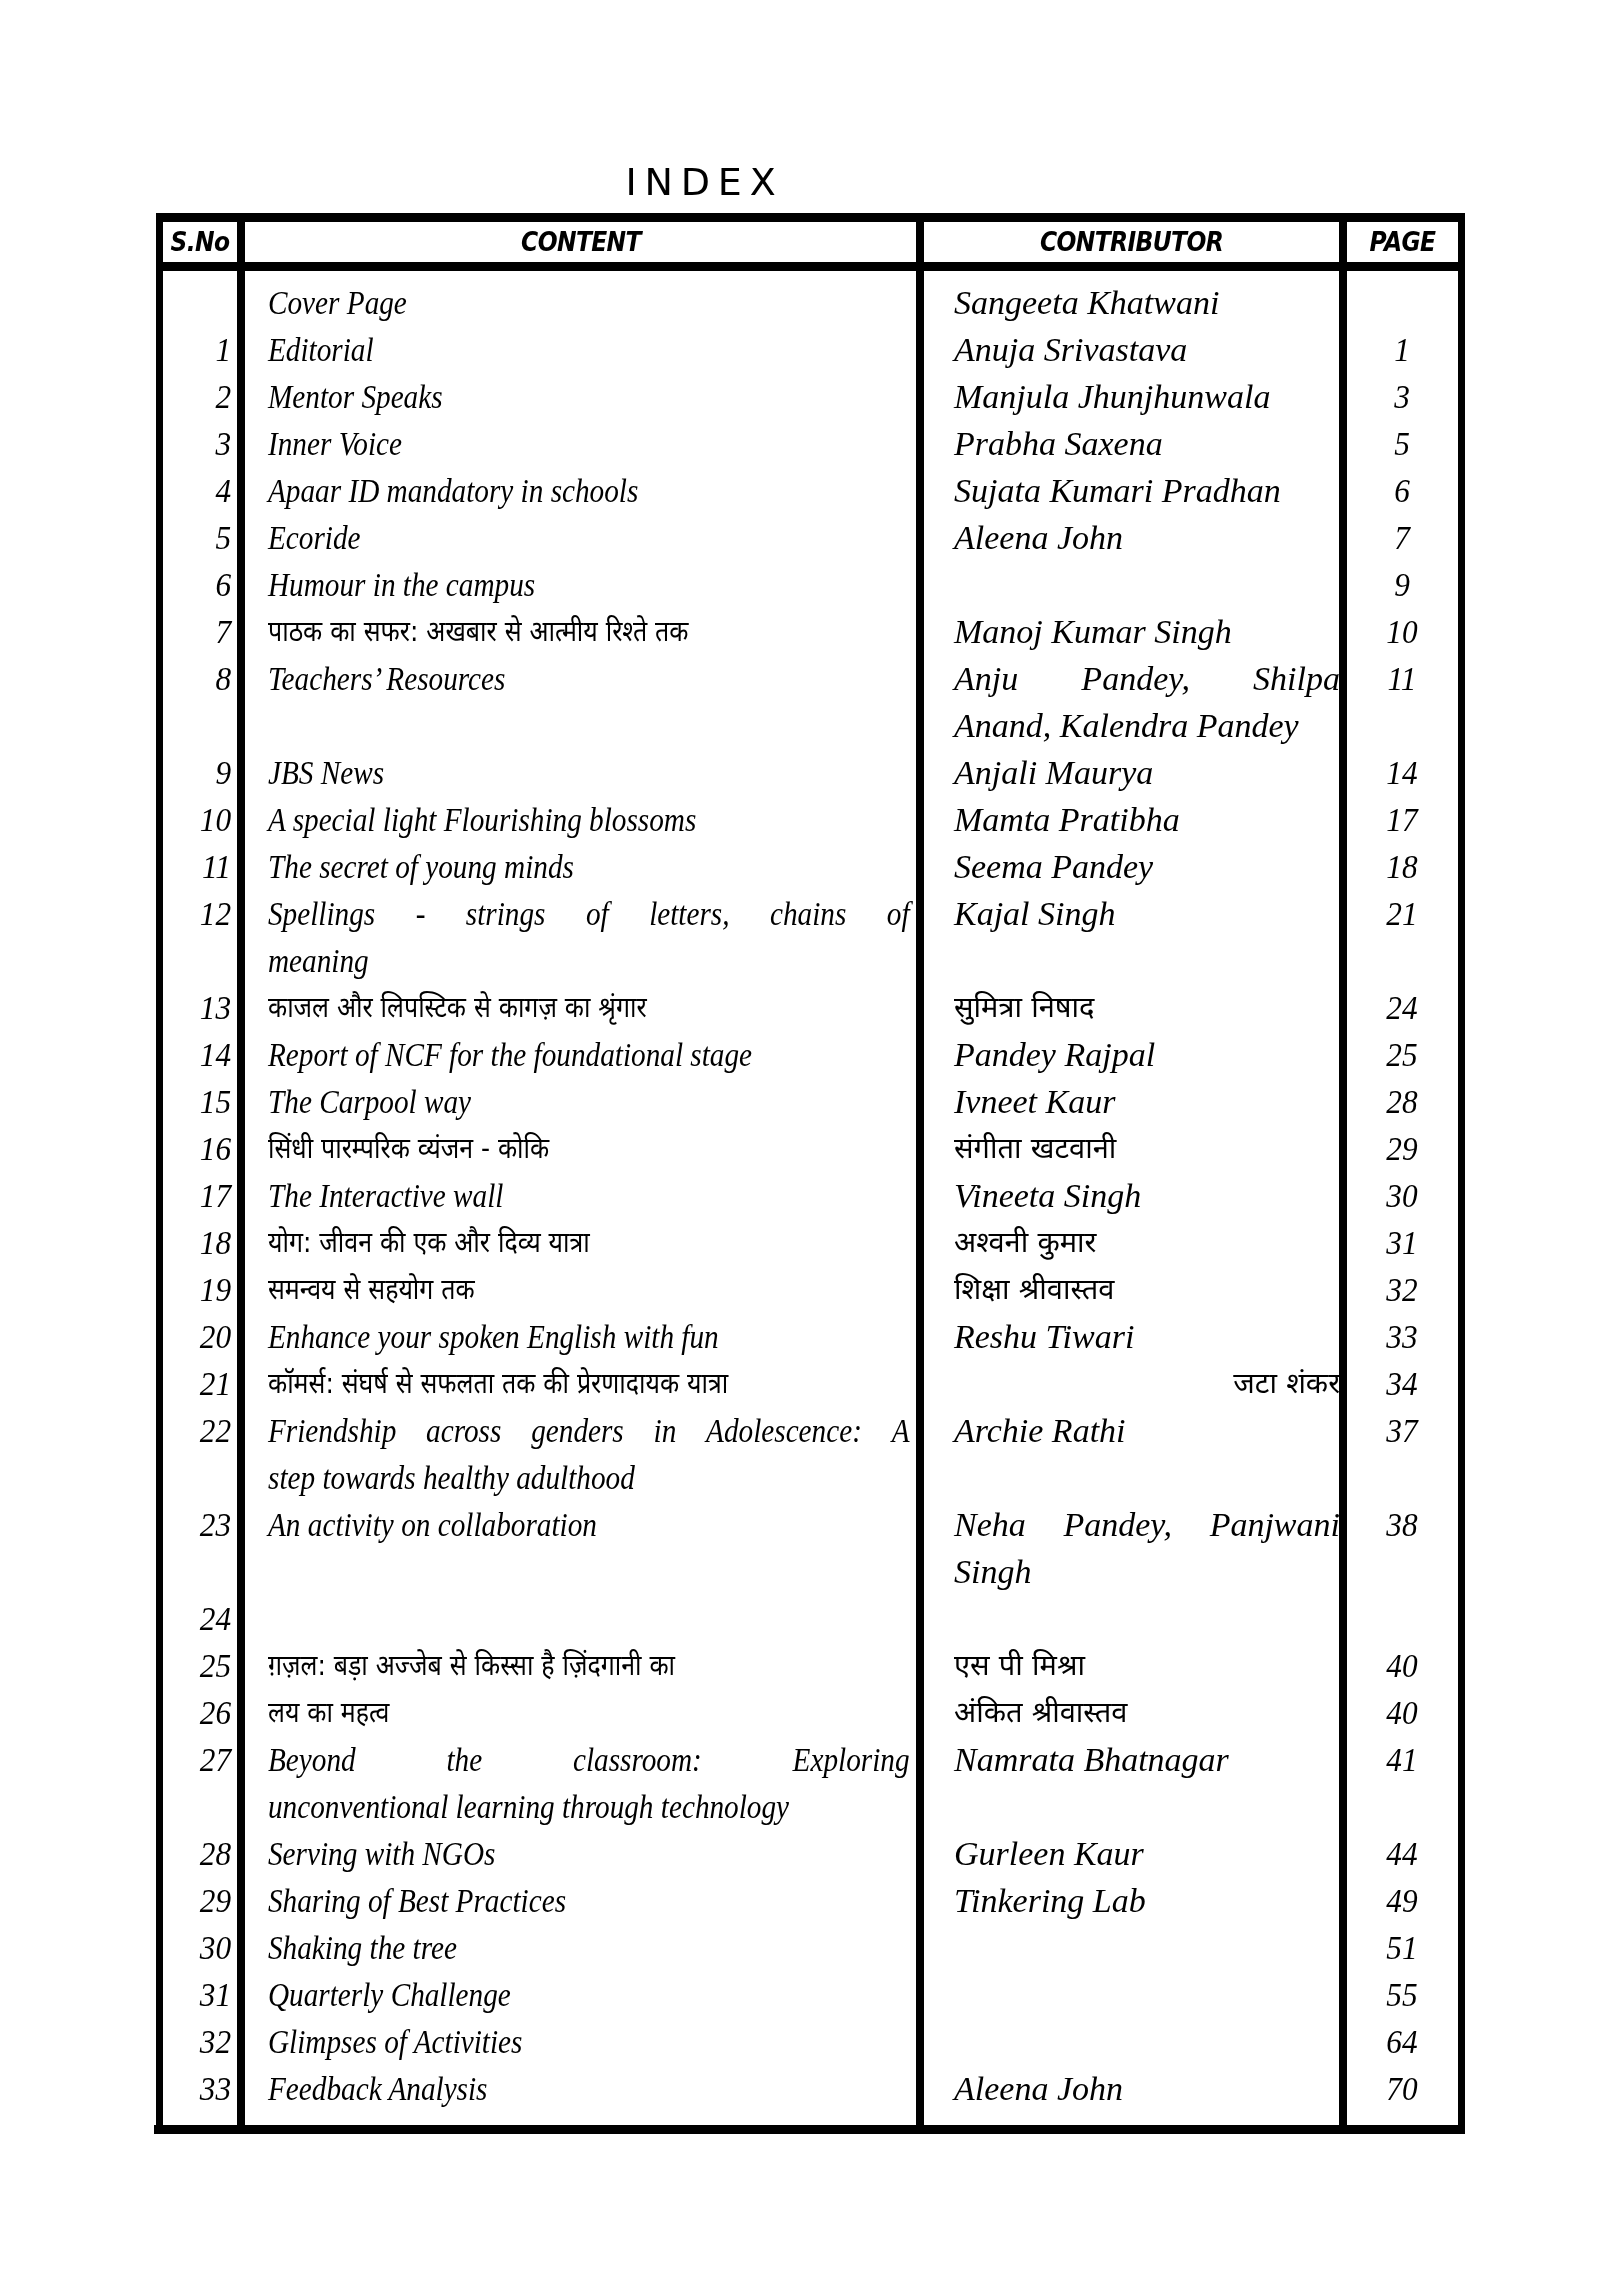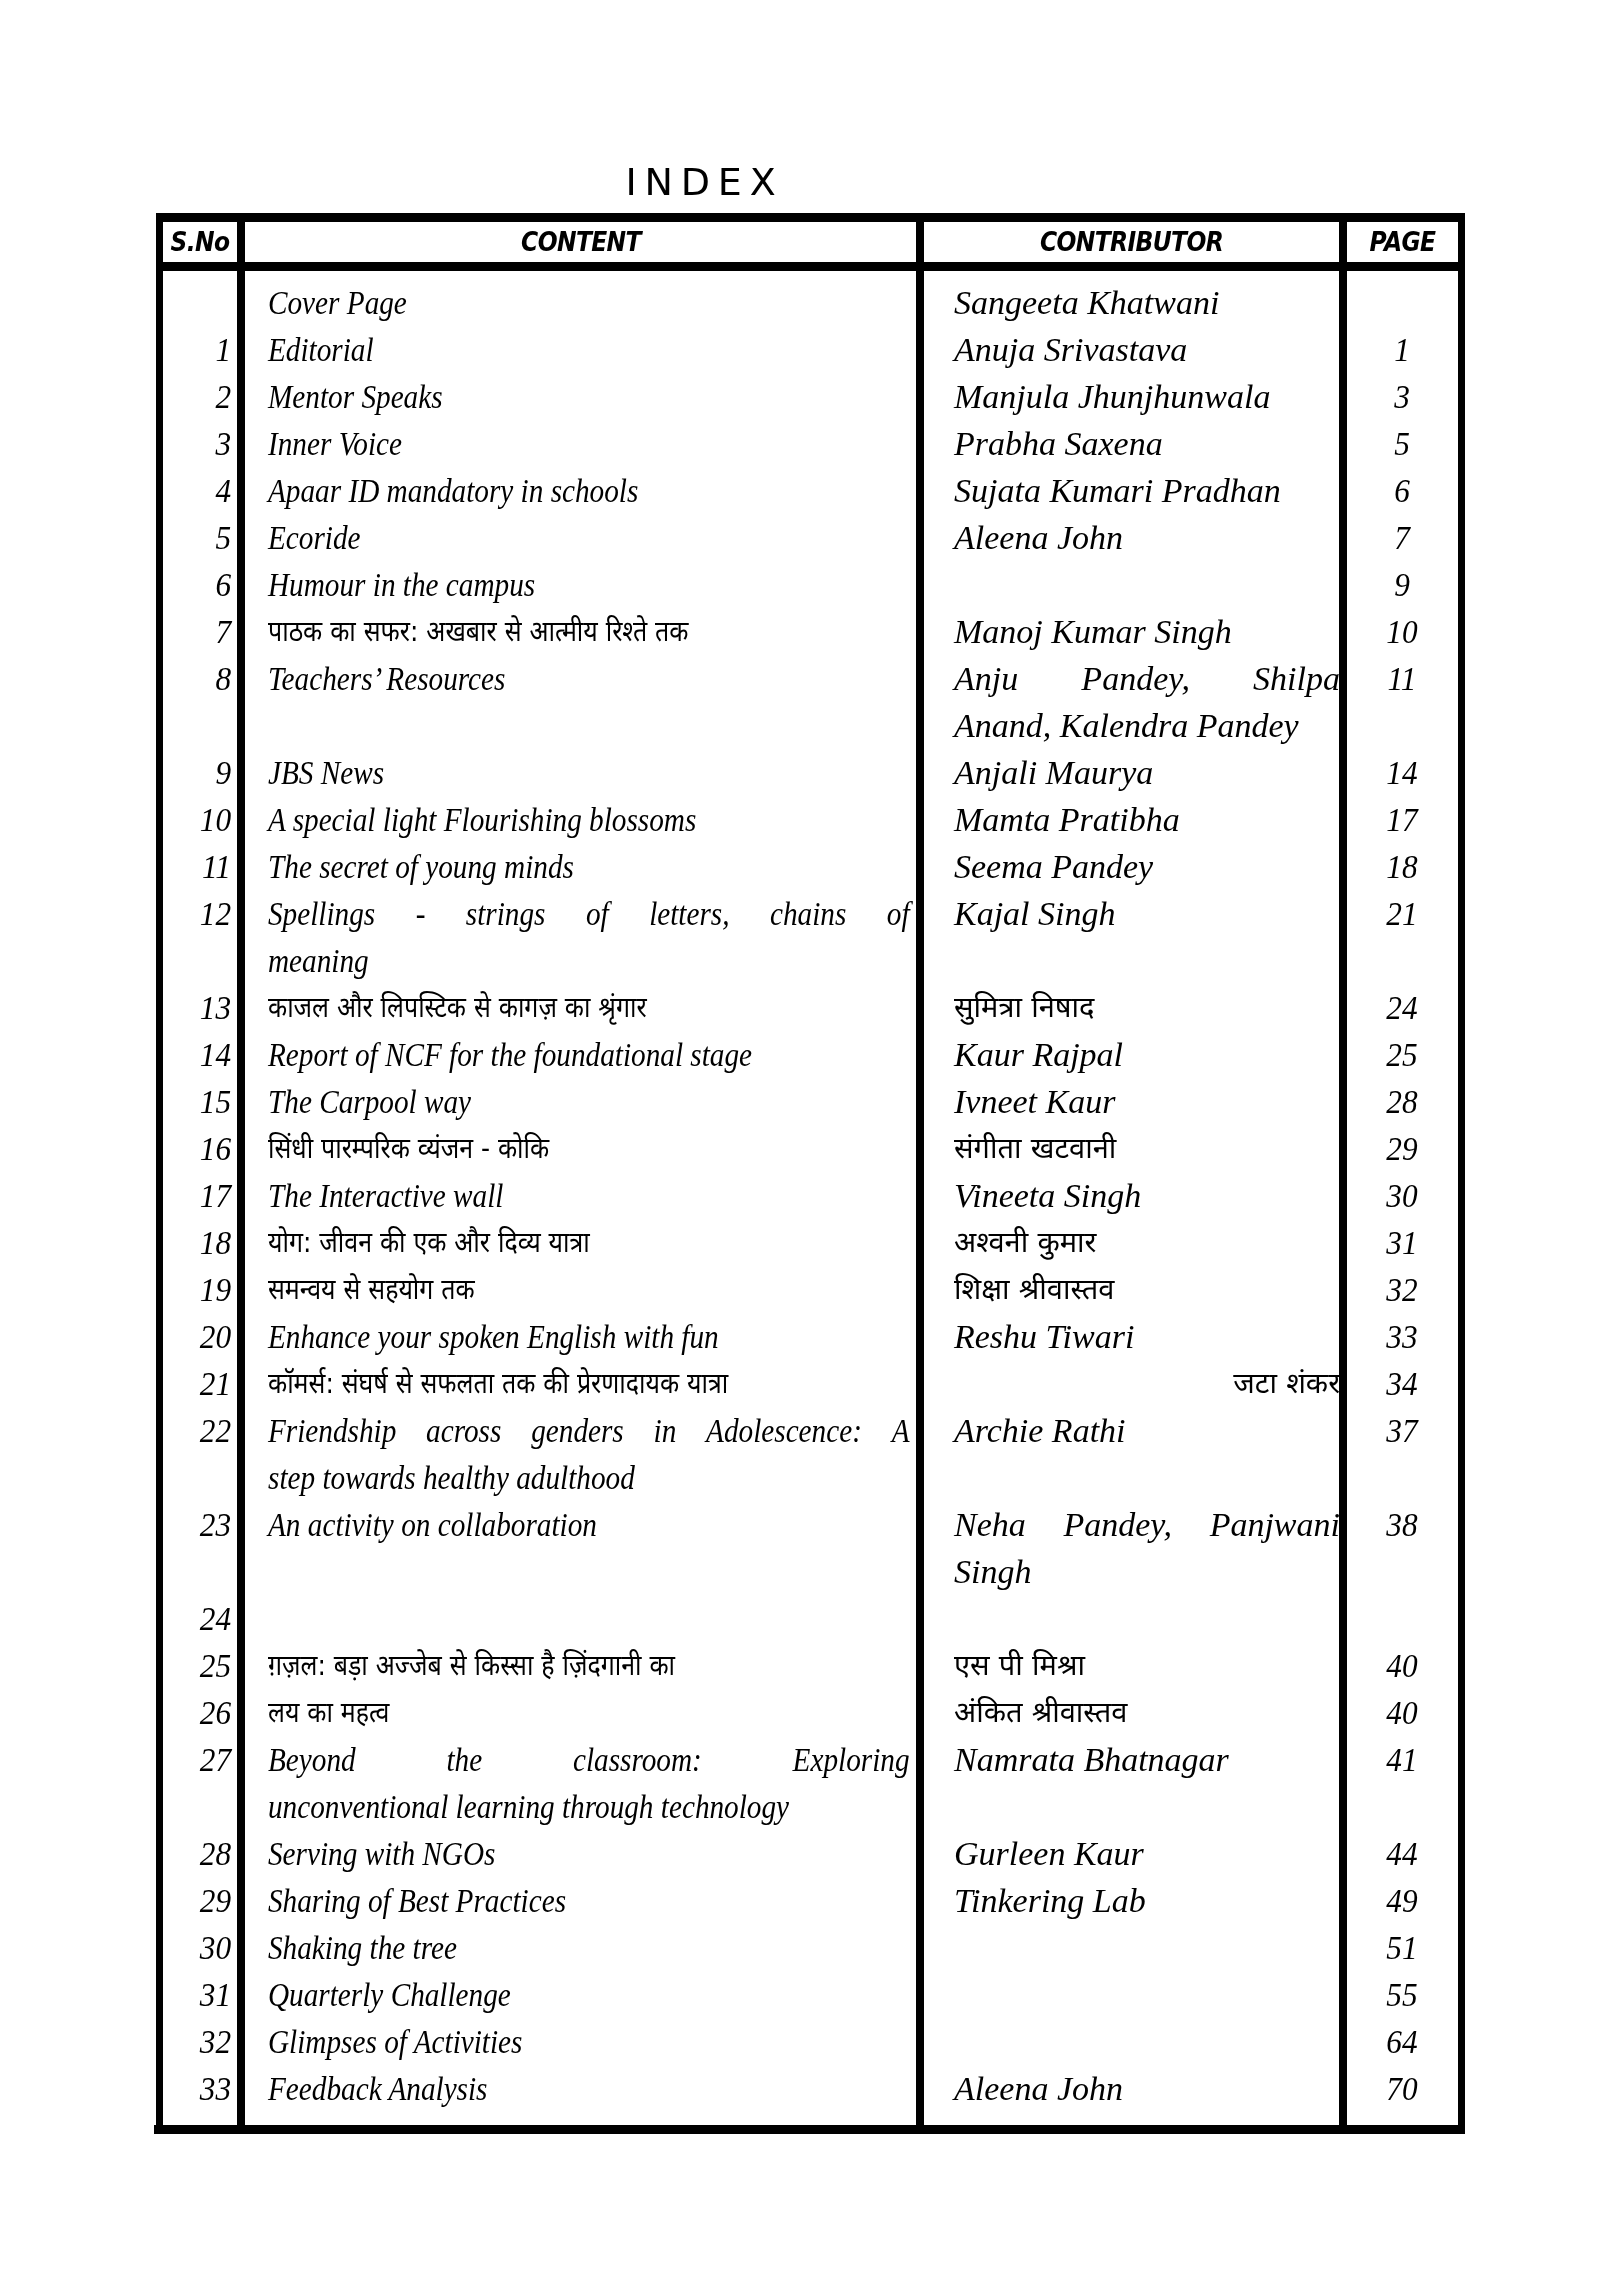--- a/index.html
+++ b/index.html
@@ -144,21 +144,21 @@
       </div>
       <div>
         <div class="cell sno" style="top: 984px;">13</div>
         <div class="cell content deva" style="top: 984px;">काजल और लिपस्टिक से कागज़ का श्रृंगार</div>
         <div class="cell contrib deva" style="top: 984px;">सुमित्रा निषाद</div>
         <div class="cell page" style="top: 984px;">24</div>
       </div>
       <div>
         <div class="cell sno" style="top: 1031px;">14</div>
         <div class="cell content" style="top: 1031px;">Report of NCF for the foundational stage</div>
-        <div class="cell contrib" style="top: 1031px;">Kaur Rajpal</div>
+        <div class="cell contrib" style="top: 1031px;">Pandey Rajpal</div>
         <div class="cell page" style="top: 1031px;">25</div>
       </div>
       <div>
         <div class="cell sno" style="top: 1078px;">15</div>
         <div class="cell content" style="top: 1078px;">The Carpool way</div>
         <div class="cell contrib" style="top: 1078px;">Ivneet Kaur</div>
         <div class="cell page" style="top: 1078px;">28</div>
       </div>
       <div>
         <div class="cell sno" style="top: 1125px;">16</div>

